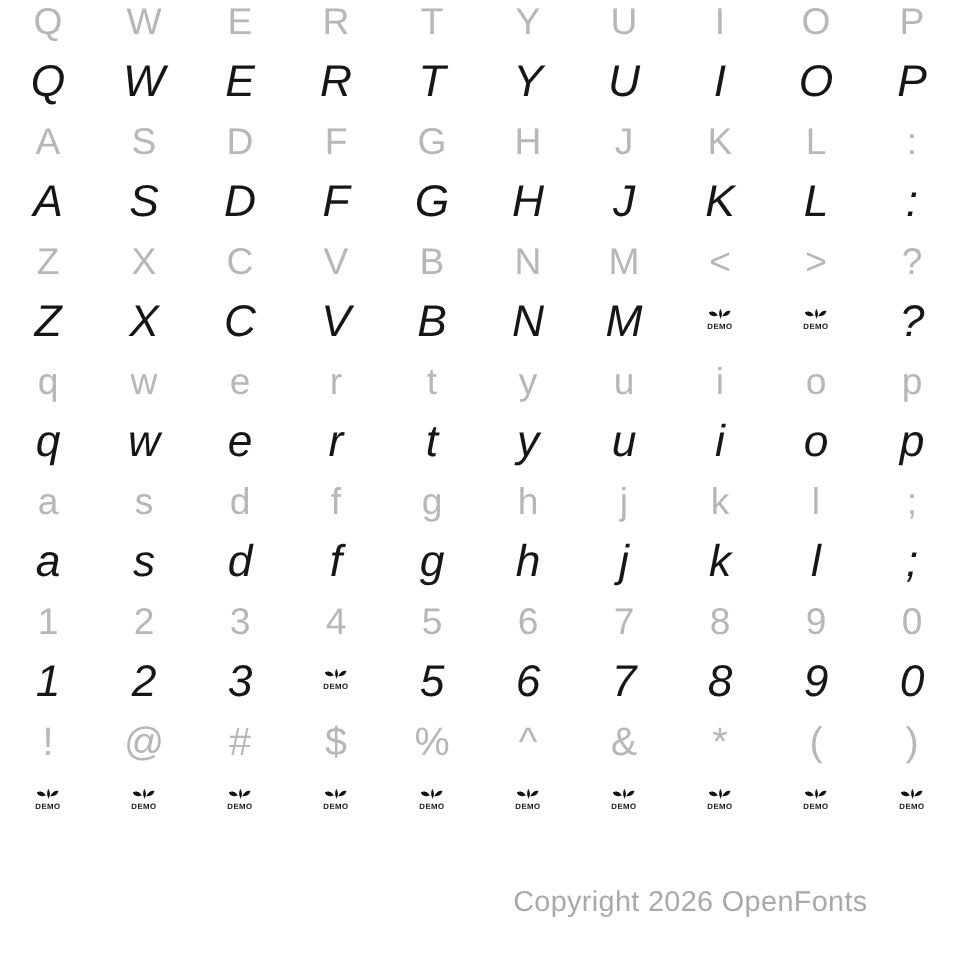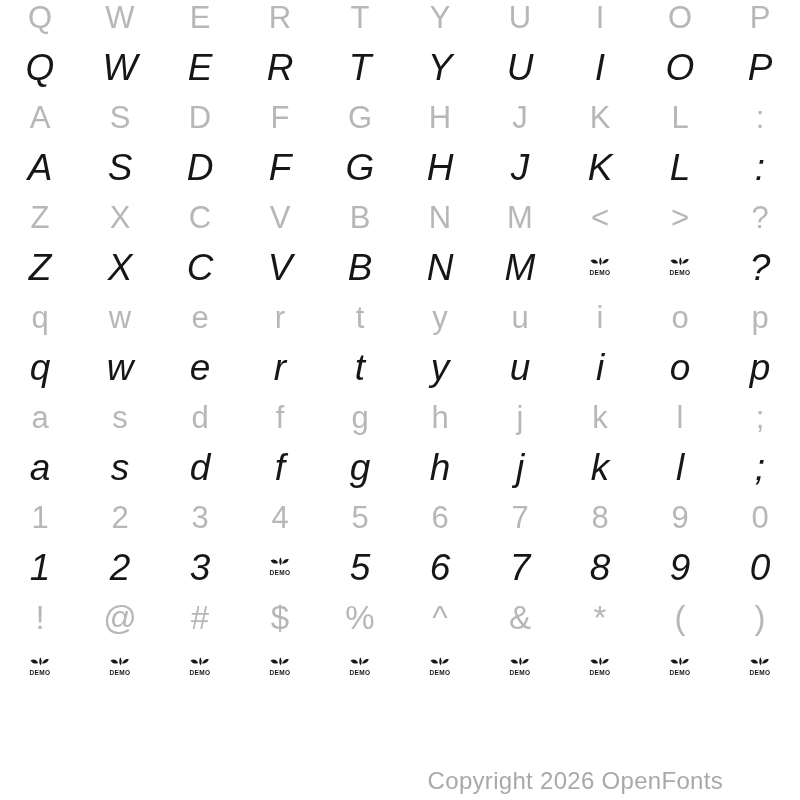--- a/index.html
+++ b/index.html
@@ -61,21 +61,21 @@
     font-family:"Liberation Sans",sans-serif;
     font-size:6.5px !important;
     font-weight:700;
     letter-spacing:.4px;
     color:var(--ink);
     font-style:normal;
     line-height:1;
   }
   .footer{
     position:absolute;
-    top:767px;
+    top:738px;
     right:77px;
     font-size:24px;
     letter-spacing:.3px;
     color:var(--copyright);
     font-family:"Liberation Sans",sans-serif;
   }
 </style>
 </head>
 <body>
 

